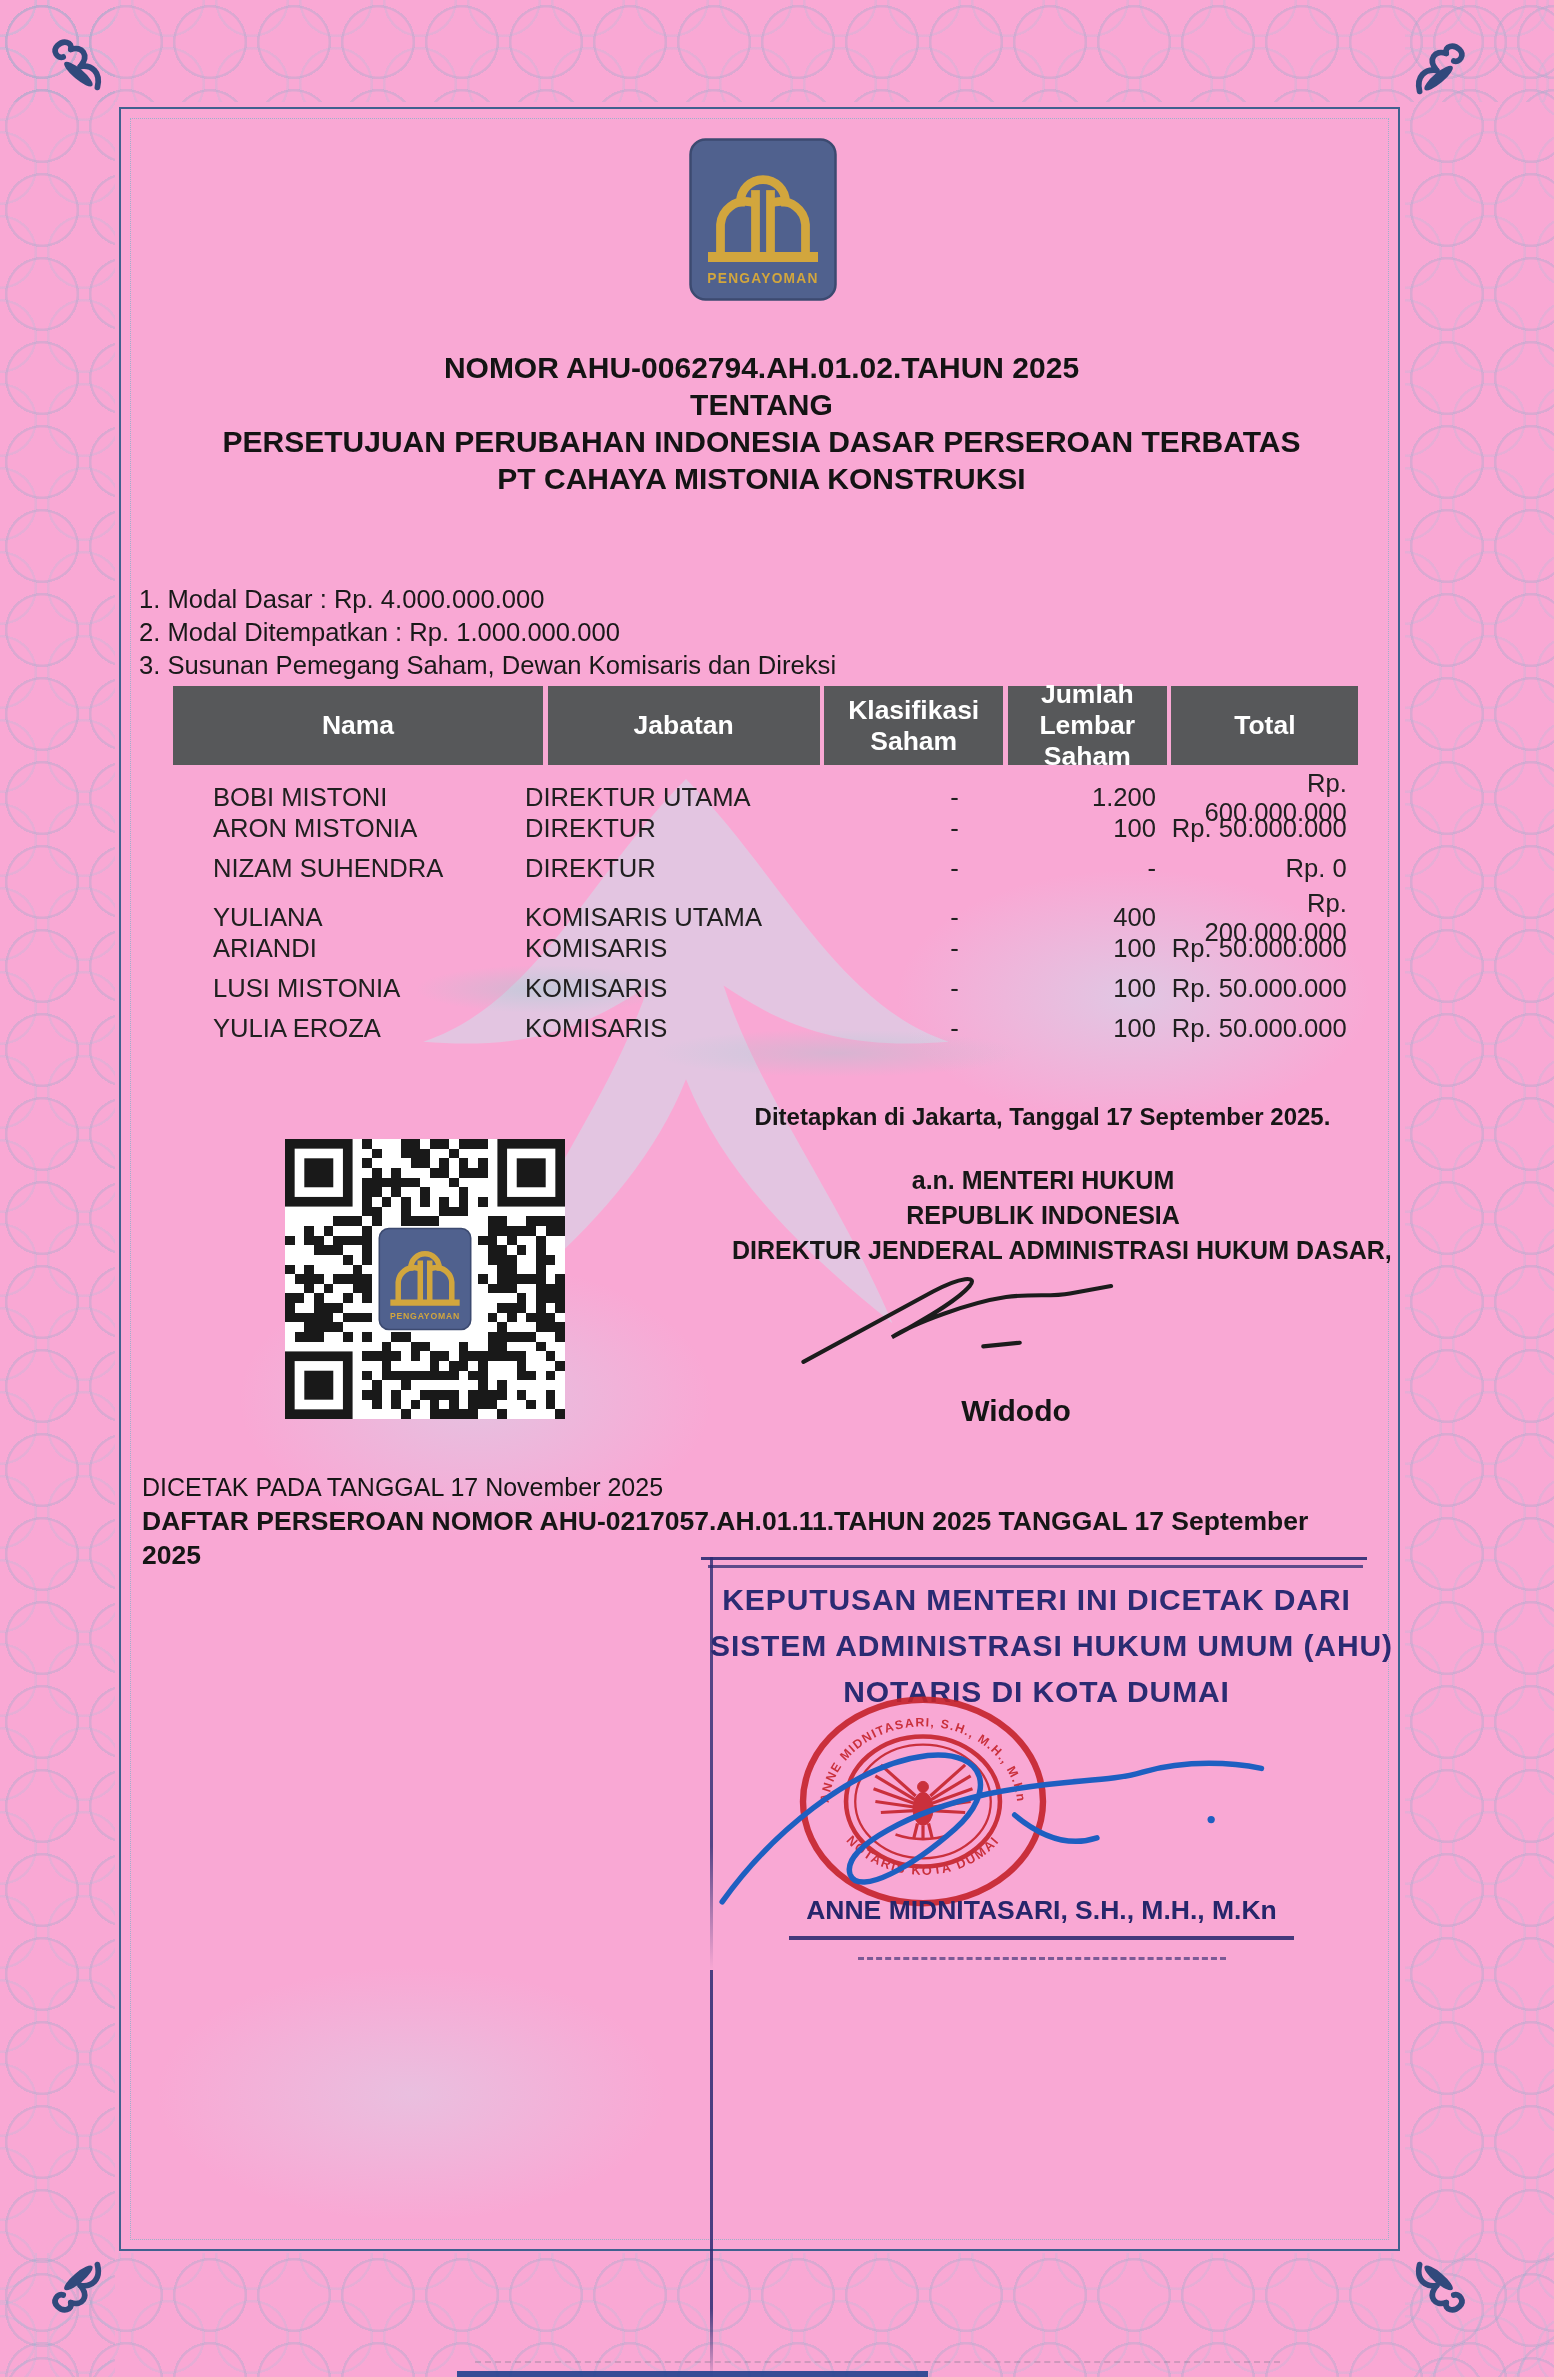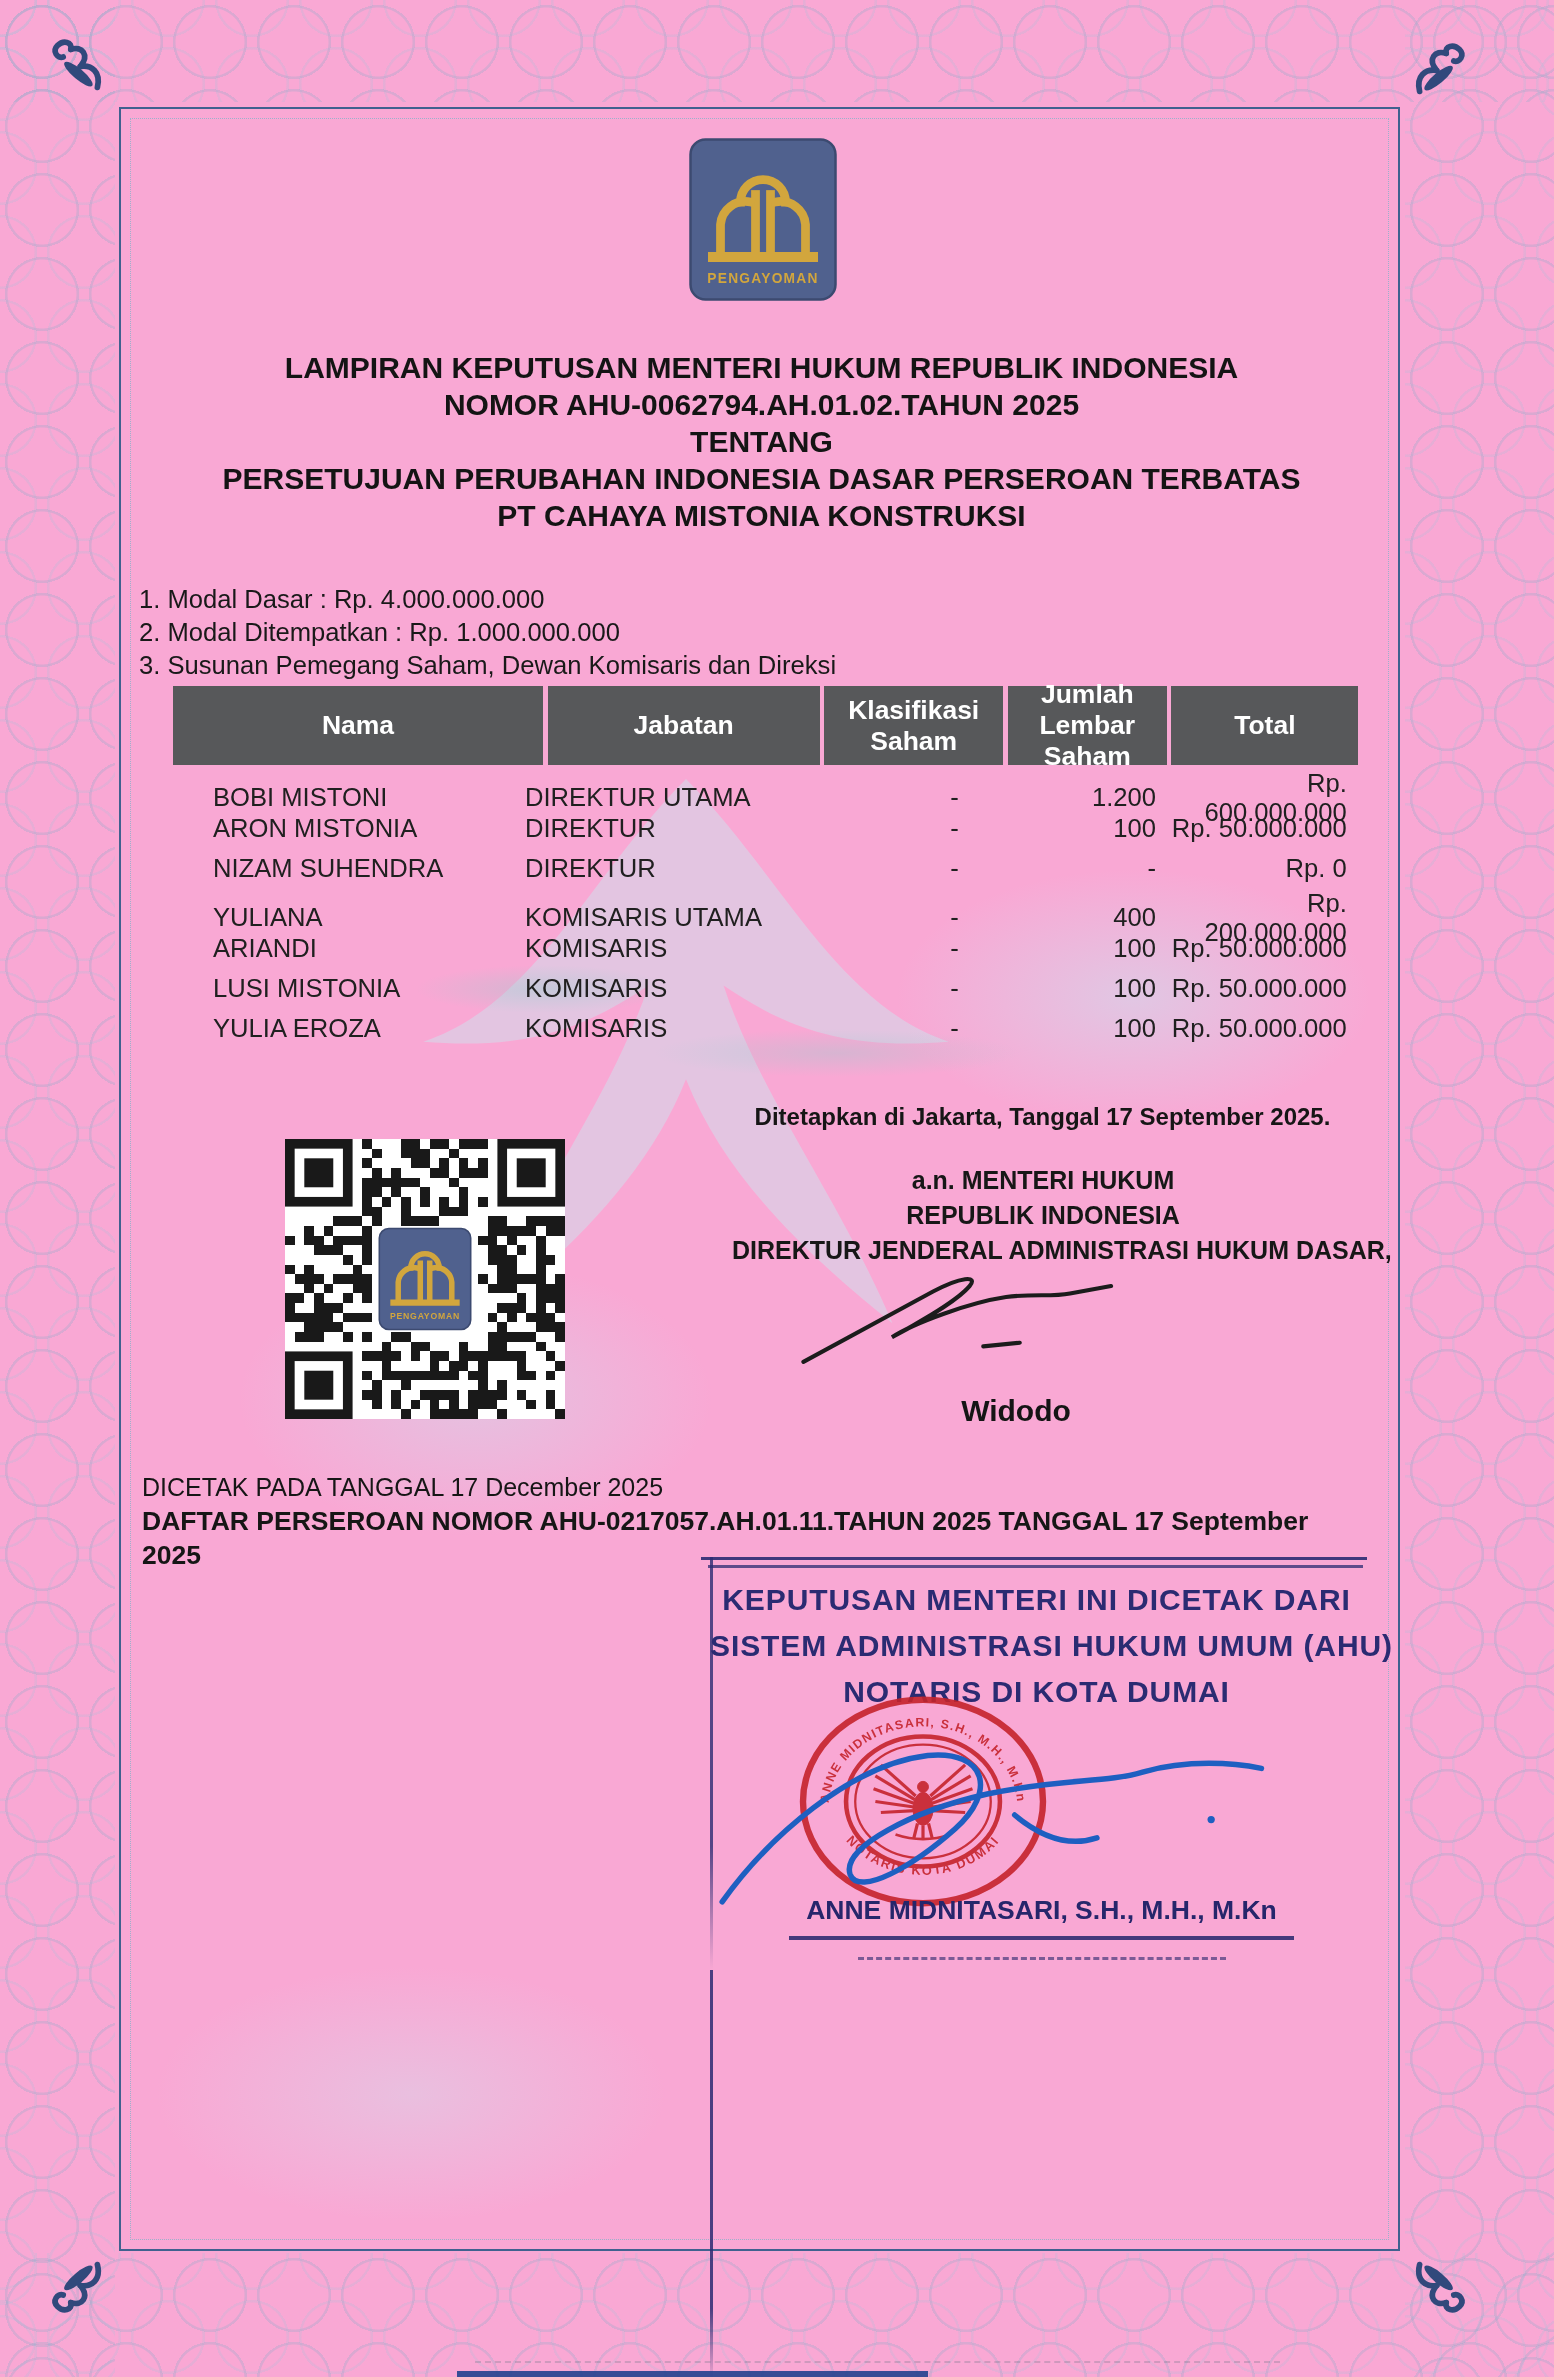--- a/index.html
+++ b/index.html
@@ -169,21 +169,20 @@
           <path d="M66 46 V92"></path>
       <path d="M26 90 V70 A20 20 0 0 1 50 52"></path>
       <path d="M94 90 V70 A20 20 0 0 0 70 52"></path>
       <path d="M20 96 H100" stroke-width="8"></path>
     </g>
     <text x="60" y="117" font-size="11" fill="#d2a63d" text-anchor="middle" font-weight="bold" letter-spacing="1" font-family="Liberation Sans, sans-serif">PENGAYOMAN</text>
   </svg>
 </div>
 
   <div class="title-block">
-    <div>LAMPIRAN KEPUTUSAN MENTERI HUKUM REPUBLIK INDONESIA</div>
     <div>NOMOR AHU-0062794.AH.01.02.TAHUN 2025</div>
     <div>TENTANG</div>
     <div>PERSETUJUAN PERUBAHAN INDONESIA DASAR PERSEROAN TERBATAS</div>
     <div>PT CAHAYA MISTONIA KONSTRUKSI</div>
   </div>
 
   <div class="list-block">
     <div>1. Modal Dasar : Rp. 4.000.000.000</div>
     <div>2. Modal Ditempatkan : Rp. 1.000.000.000</div>
     <div>3. Susunan Pemegang Saham, Dewan Komisaris dan Direksi</div>
@@ -566,21 +565,21 @@
       <path d="M26 90 V70 A20 20 0 0 1 50 52"></path>
       <path d="M94 90 V70 A20 20 0 0 0 70 52"></path>
       <path d="M20 96 H100" stroke-width="8"></path>
     </g>
     <text x="60" y="117" font-size="11" fill="#d2a63d" text-anchor="middle" font-weight="bold" letter-spacing="1" font-family="Liberation Sans, sans-serif">PENGAYOMAN</text>
   </svg>
 </div>
   </div>
 
   <div class="print-info">
-    <div class="pi-1">DICETAK PADA TANGGAL 17 December 2025</div>
+    <div class="pi-1">DICETAK PADA TANGGAL 17 November 2025</div>
     <div class="pi-2">DAFTAR PERSEROAN NOMOR AHU-0217057.AH.01.11.TAHUN 2025 TANGGAL 17 September</div>
     <div class="pi-3">2025</div>
   </div>
 
   <div class="stamp-box">
     <div class="sb-line sb-top1"></div>
     <div class="sb-line sb-top2"></div>
     <div class="sb-left"></div>
     <div class="sb-right"></div>
     <div class="sb-text">

